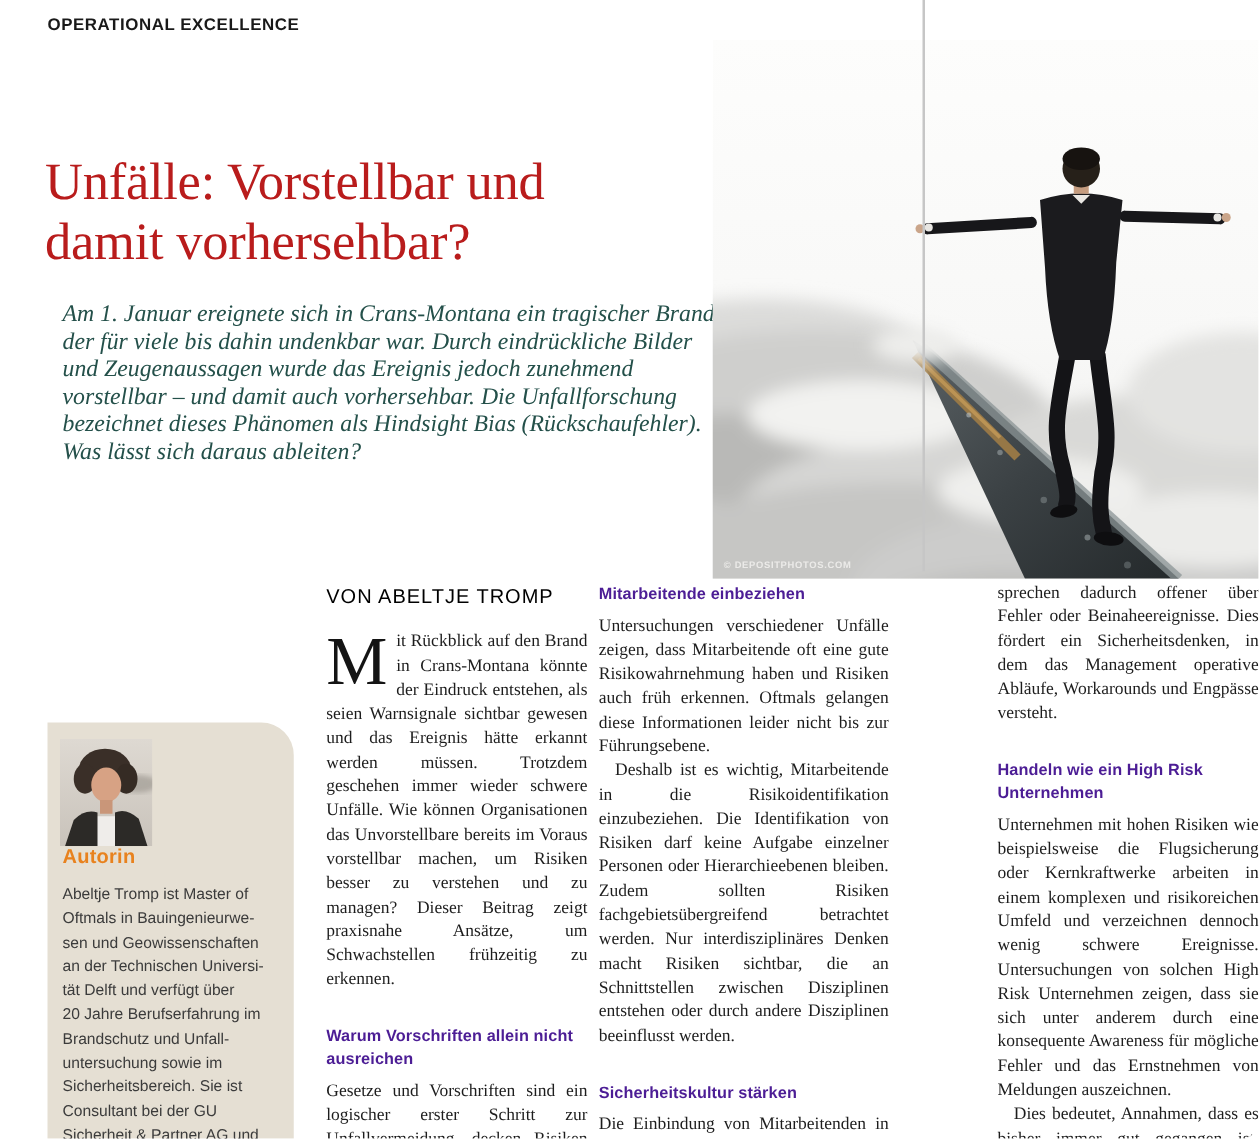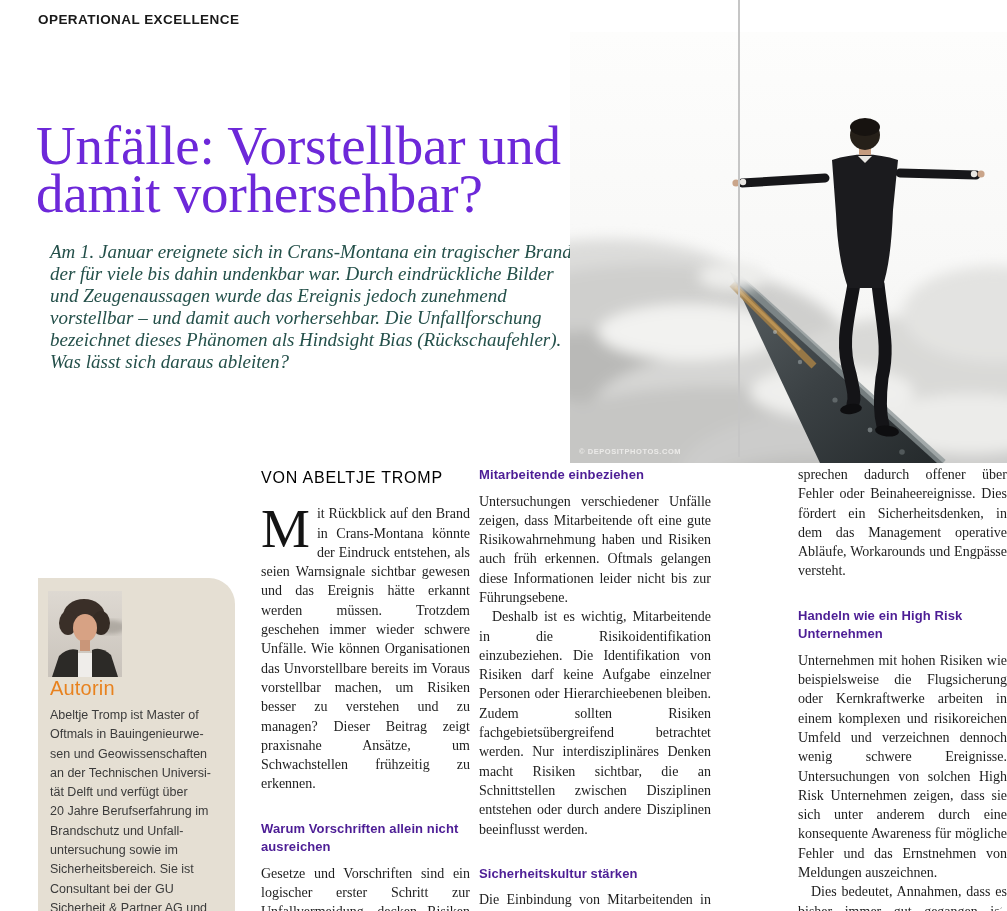--- a/index.html
+++ b/index.html
@@ -4,38 +4,38 @@
 <style>
   html,body{margin:0;padding:0;background:#ffffff;}
   .page{position:relative;width:1007px;height:911px;background:#ffffff;overflow:hidden;
         font-family:"Liberation Sans",sans-serif;border-radius:14px;}
 
   .kicker{position:absolute;left:38px;top:12px;font-weight:700;font-size:13.5px;
           letter-spacing:.45px;color:#191919;}
 
   .headline{position:absolute;left:36px;top:122px;width:545px;
             font-family:"Liberation Serif",serif;font-weight:500;
-            font-size:55px;line-height:48px;color:#6d28d9;letter-spacing:-.2px;}
+            font-size:42px;line-height:48px;color:#b91c1c;letter-spacing:-.2px;}
 
   .standfirst{position:absolute;left:38px;top:241px;width:527px;
               font-family:"Liberation Serif",serif;font-style:italic;
               font-size:19px;line-height:22px;color:#24504a;margin-left:12px;}
 
   .hero{position:absolute;left:570px;top:0;width:437px;height:431px;overflow:hidden;margin-top:32px;}
   .hero svg{display:block;width:100%;height:100%;}
   .hero-credit{position:absolute;left:9px;top:415px;font-size:7.5px;font-weight:700;
                letter-spacing:.55px;color:#efeeec;opacity:.92;}
 
   .gutter{position:absolute;left:738px;top:0;width:2px;height:457px;background:#c6c6c6;}
 
   .author-box{position:absolute;left:38px;top:578px;width:197px;height:333px;
               background:#e5dfd3;border-radius:0 26px 0 0;}
   .author-photo{position:absolute;left:10px;top:13px;width:74px;height:86px;overflow:hidden;}
   .author-photo svg{display:block;width:100%;height:100%;}
-  .author-label{position:absolute;left:12px;top:99px;font-weight:400;font-size:20px;
+  .author-label{position:absolute;left:12px;top:99px;font-weight:700;font-size:16px;
                 color:#e8821e;letter-spacing:.2px;text-align:right;}
   .author-bio{position:absolute;left:12px;top:128px;width:176px;font-size:12.5px;
               line-height:19.3px;color:#3b3b3b;}
   .bio-line{white-space:nowrap;}
 
   .col{position:absolute;top:465px;height:446px;overflow:hidden;
        font-family:"Liberation Serif",serif;font-size:14px;line-height:19.3px;
        color:#1d1d1d;text-align:justify;}
   .col1{left:261px;width:209px;}
   .col2{left:479px;width:232px;}

